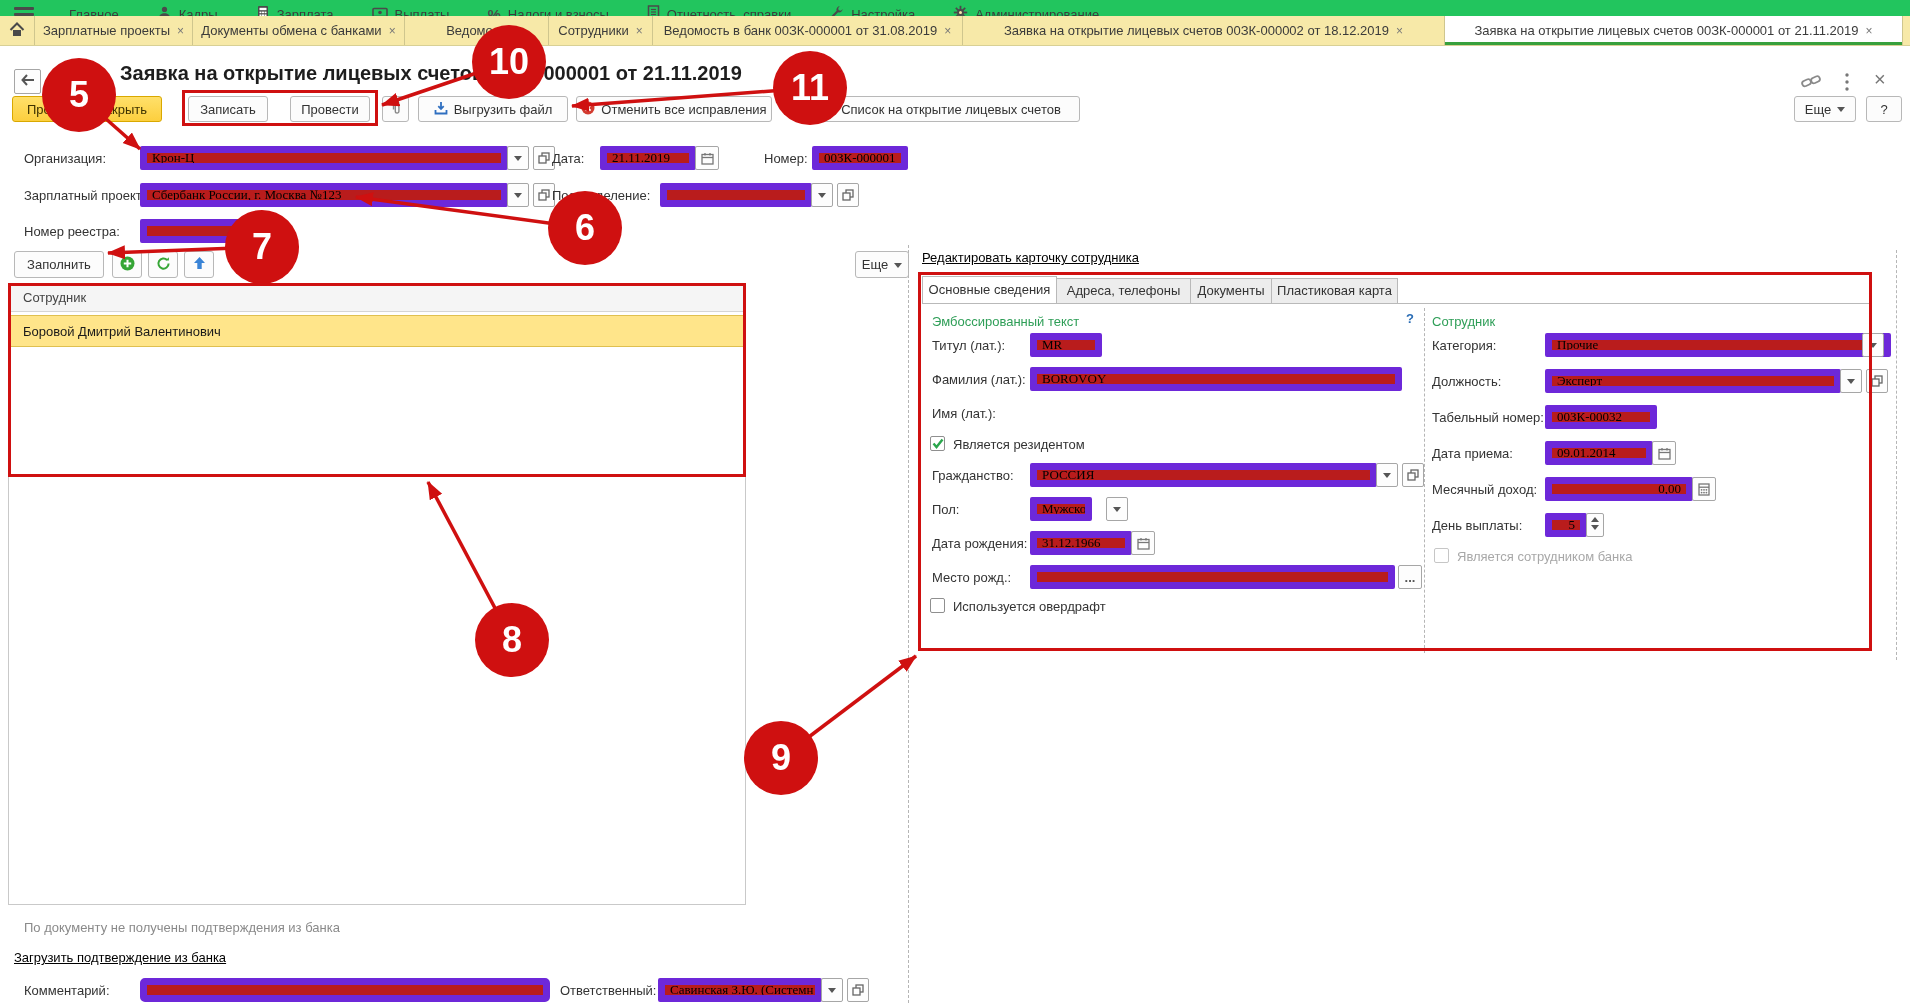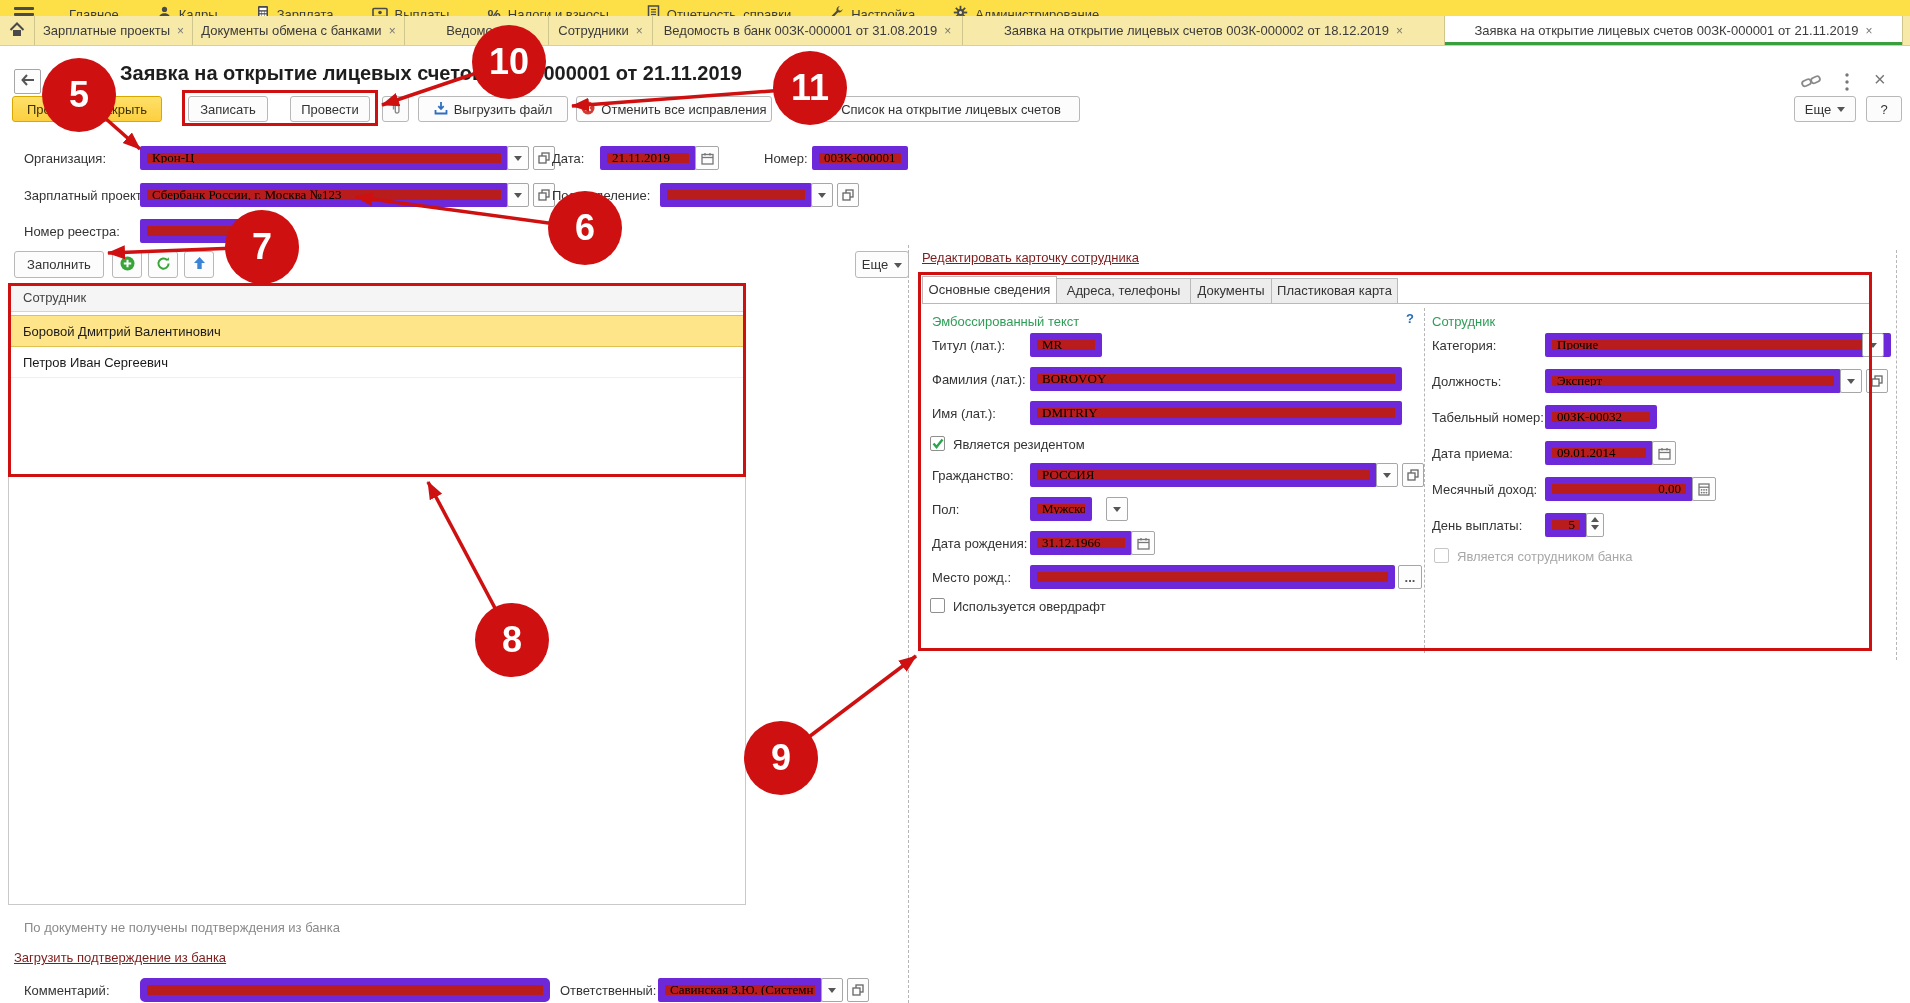--- a/index.html
+++ b/index.html
@@ -1,40 +1,40 @@
 <!DOCTYPE html>
 <html><head>
 <meta charset="utf-8">
 <style>
   html,body{margin:0;padding:0;background:#e9e9e9;font-family:"Liberation Sans",sans-serif;}
   .stage{position:relative;width:1910px;height:1003px;background:#fff;overflow:hidden;font-size:13px;color:#333;}
   .abs{position:absolute;}
   
-  .menubar{left:0;top:0;width:1910px;height:28px;background:#fde047;display:flex;align-items:center;}
+  .menubar{left:0;top:0;width:1910px;height:28px;background:#22c55e;display:flex;align-items:center;}
   .hamb{width:20px;height:14px;margin:0 16px 0 14px;display:flex;flex-direction:column;justify-content:space-between;cursor:pointer;}
   .hamb div{height:3px;background:#4a4a4a;border-radius:1px;}
   .mitem{display:inline-flex;align-items:center;gap:7px;padding:0 19px;height:28px;cursor:pointer;white-space:nowrap;color:#3b3b3b;}
   .mitem svg{flex:0 0 auto;}
   
   .tabbar{left:0;top:16px;width:1910px;height:29px;background:#f7e9a8;border-bottom:1px solid #d8d095;display:flex;}
   .ttab{box-sizing:border-box;height:29px;display:flex;align-items:center;justify-content:center;gap:7px;border-right:1px solid #cfc68e;color:#3b3b3b;white-space:nowrap;overflow:hidden;cursor:pointer;}
   .ttab .x{color:#777;font-size:12px;}
   .ttab.active{background:#fff;border-right:1px solid #cfc68e;box-shadow:inset 0 -3px 0 #37a03c;}
   .hometab{width:34px;display:flex;align-items:center;justify-content:center;border-right:1px solid #cfc68e;cursor:pointer;}
   
   .btn{box-sizing:border-box;display:inline-flex;align-items:center;justify-content:center;gap:6px;height:26px;padding:0 10px;background:#fcfcfc;border:1px solid #b8b8b8;border-radius:3px;color:#333;white-space:nowrap;cursor:pointer;}
   .btn-y{background:linear-gradient(#ffe06a,#fccf3e);border:1px solid #d9a800;color:#3d3200;}
   .lbl{white-space:nowrap;color:#333;}
   .inp{box-sizing:border-box;height:24px;background:#b91c1c;border:7px solid #6d28d9;border-radius:2px;display:flex;align-items:center;padding:0 5px;color:#000;white-space:nowrap;overflow:hidden;cursor:text;font-family:Liberation Serif, serif;}
   .inp.right{justify-content:flex-end;}
   .mini{box-sizing:border-box;height:24px;background:#fdfdfd;border:1px solid #a6a6a6;border-radius:2px;display:flex;align-items:center;justify-content:center;cursor:pointer;}
   .car{width:0;height:0;border:4px solid transparent;border-top:5px solid #555;margin-top:5px;}
   .chk{box-sizing:border-box;width:15px;height:15px;border:1px solid #8f8f8f;border-radius:2px;background:#fff;display:flex;align-items:center;justify-content:center;cursor:pointer;}
   .chk.dis{border-color:#c6c6c6;}
-  .link{color:#7f1d1d;text-decoration:underline;cursor:pointer;white-space:nowrap;}
+  .link{color:#000000;text-decoration:underline;cursor:pointer;white-space:nowrap;}
   .grn{color:#2e9e57;white-space:nowrap;}
   
   .etable{box-sizing:border-box;left:8px;top:283px;width:738px;height:622px;border:1px solid #c9c9c9;background:#fff;}
   .ethead{height:27px;background:#f5f5f5;border-bottom:1px solid #d5d5d5;display:flex;align-items:center;padding-left:14px;color:#444;}
   .etrow{height:30px;display:flex;align-items:center;padding-left:14px;border-bottom:1px solid #efefef;color:#1a1a1a;cursor:pointer;}
   .etrow.sel{background:#ffe58a;border-top:1px solid #dfc050;border-bottom:1px solid #dfc050;margin-top:3px;}
   
   .ptabs{left:922px;top:277px;height:27px;display:flex;align-items:flex-end;}
   .ptab{box-sizing:border-box;height:26px;line-height:24px;text-align:center;border:1px solid #b9b9b9;border-left:none;background:#ededed;color:#333;cursor:pointer;white-space:nowrap;overflow:hidden;}
   .ptab:first-child{border-left:1px solid #b9b9b9;}
@@ -310,23 +310,20 @@
       <span class="car"></span>
     </div>
 
   <div class="abs etable">
     <div class="ethead">
         <span>Сотрудник</span>
       </div>
     <div class="etrow sel">
         <span>Боровой Дмитрий Валентинович</span>
       </div>
-    <div class="etrow">
-        <span>Петров Иван Сергеевич</span>
-      </div>
   </div>
 
   <div class="abs dashv" style="left:908px;top:245px;height:758px;"></div>
   <div class="abs dashv" style="left:1424px;top:308px;height:345px;"></div>
   <div class="abs dashv" style="left:1896px;top:250px;height:410px;"></div>
 
   <div class="abs link" style="left:922px;top:250px;">Редактировать карточку сотрудника</div>
   <div class="abs ptabs">
     <div class="ptab active" style="width:135px;"><span>Основные сведения</span></div>
     <div class="ptab" style="width:134px;"><span>Адреса, телефоны</span></div>
@@ -342,23 +339,20 @@
   <div class="abs inp" style="left:1030px;top:333px;width:72px;">
       <span>MR</span>
     </div>
 
   <div class="abs lbl" style="left:932px;top:372px;">Фамилия (лат.):</div>
   <div class="abs inp" style="left:1030px;top:367px;width:372px;">
       <span>BOROVOY</span>
     </div>
 
   <div class="abs lbl" style="left:932px;top:406px;">Имя (лат.):</div>
-  <div class="abs inp" style="left:1030px;top:401px;width:372px;">
-      <span>DMITRIY</span>
-    </div>
 
   <div class="abs chk" style="left:930px;top:436px;">
       <svg width="12" height="11" viewBox="0 0 12 11">
         <path d="M1.5 5.5 4.5 9 10.5 1.5" fill="none" stroke="#2aa64c" stroke-width="2.4"></path>
       </svg>
     </div>
   <div class="abs lbl" style="left:953px;top:437px;">Является резидентом</div>
 
   <div class="abs lbl" style="left:932px;top:468px;">Гражданство:</div>
   <div class="abs inp" style="left:1030px;top:463px;width:347px;">

